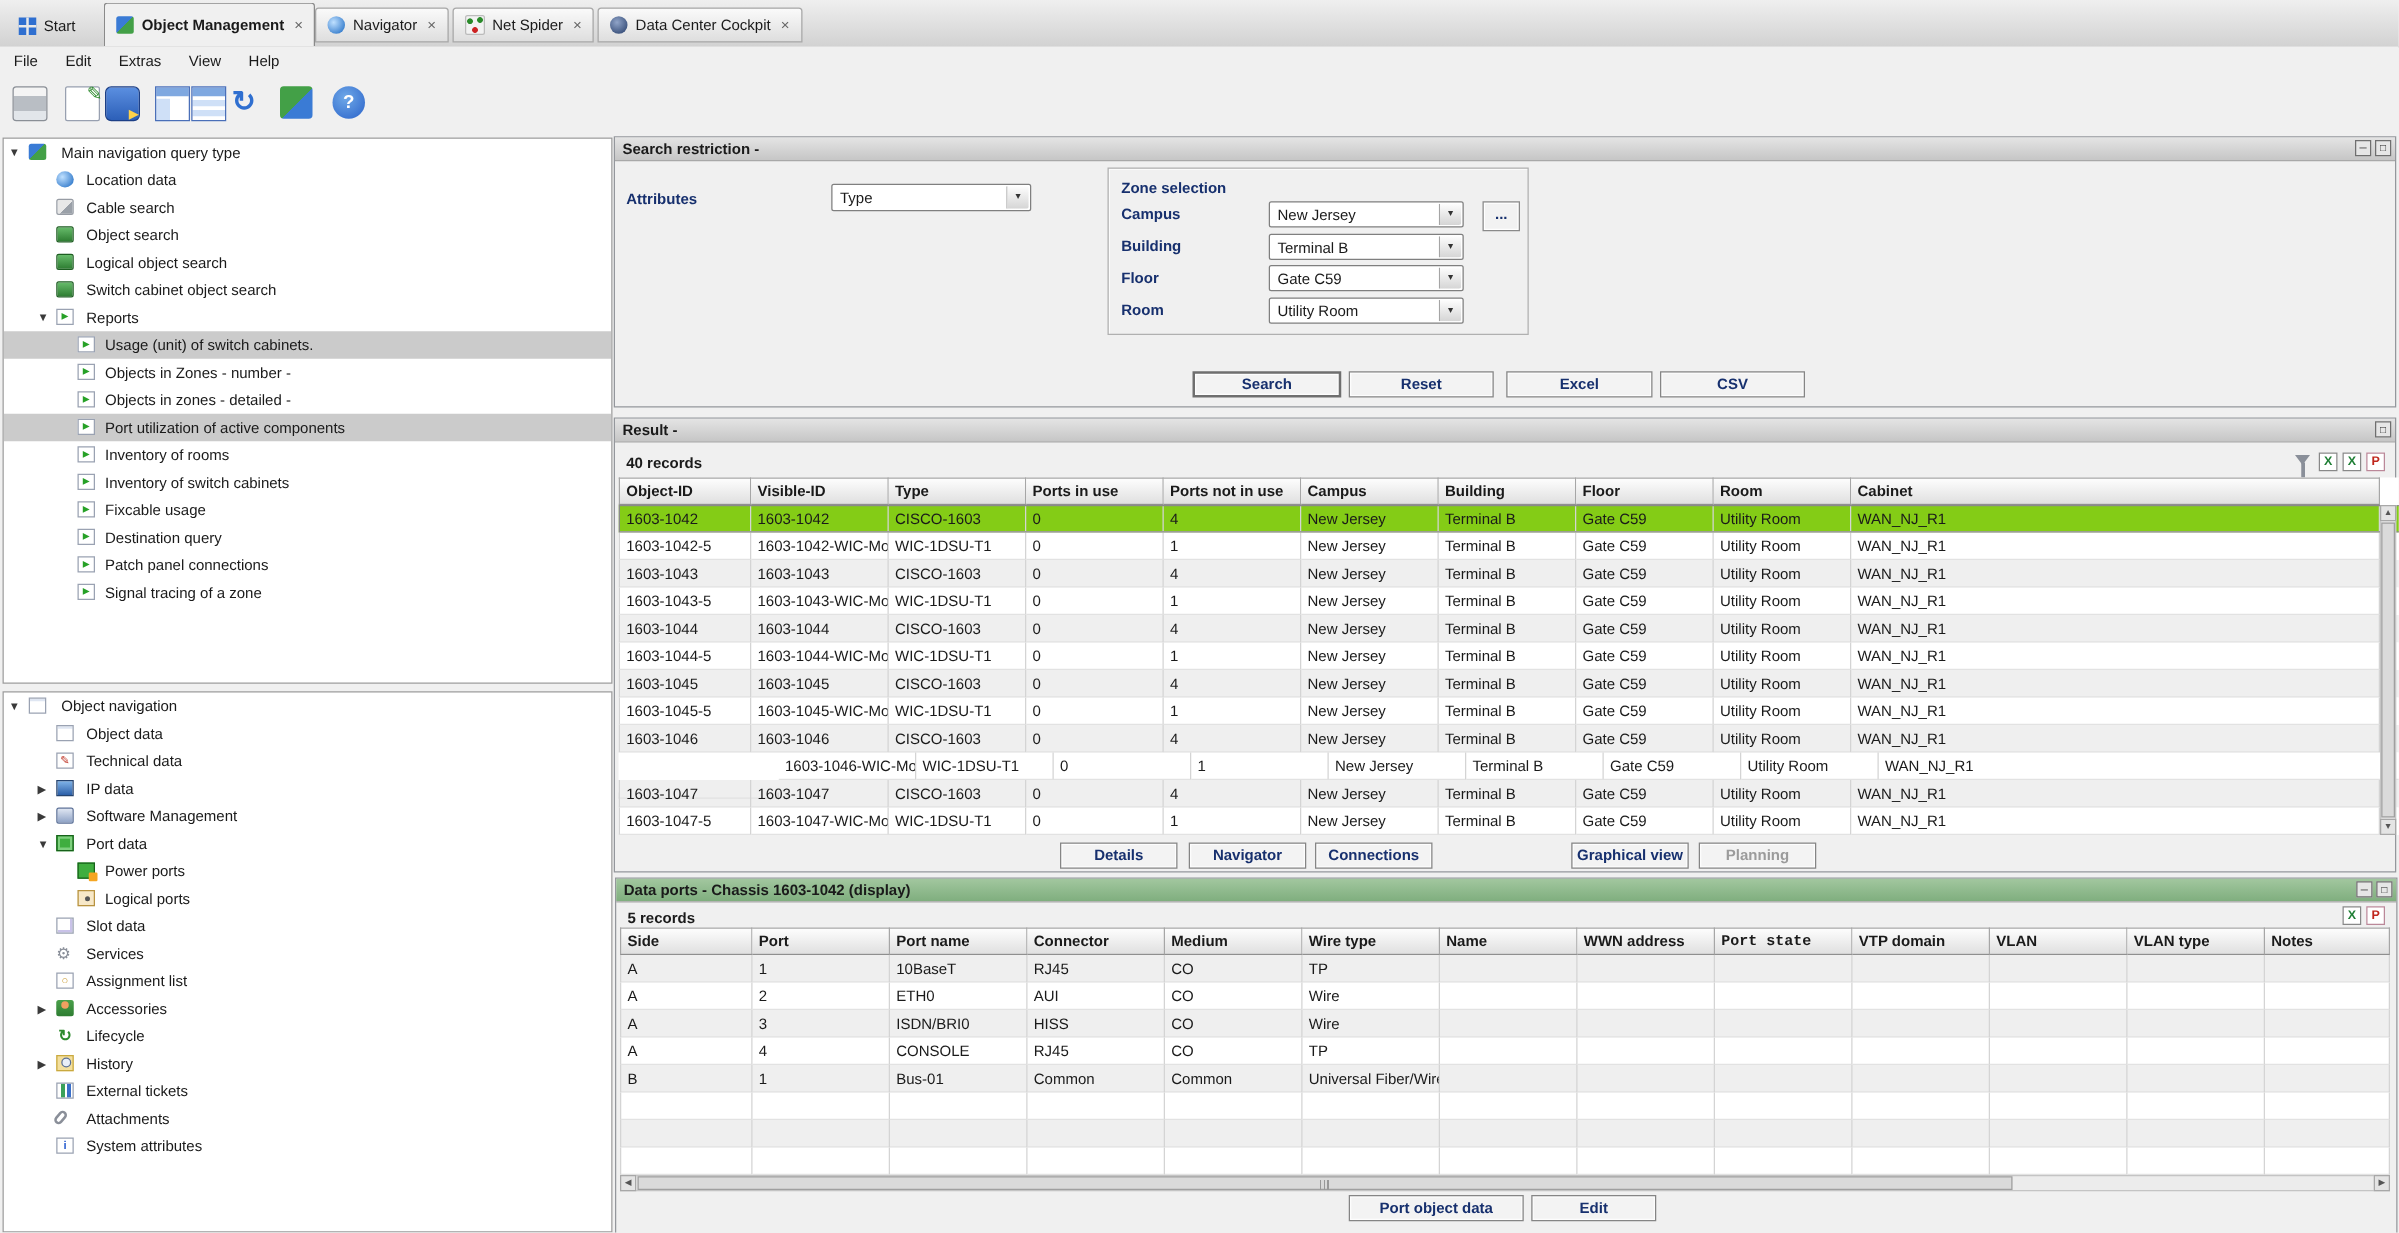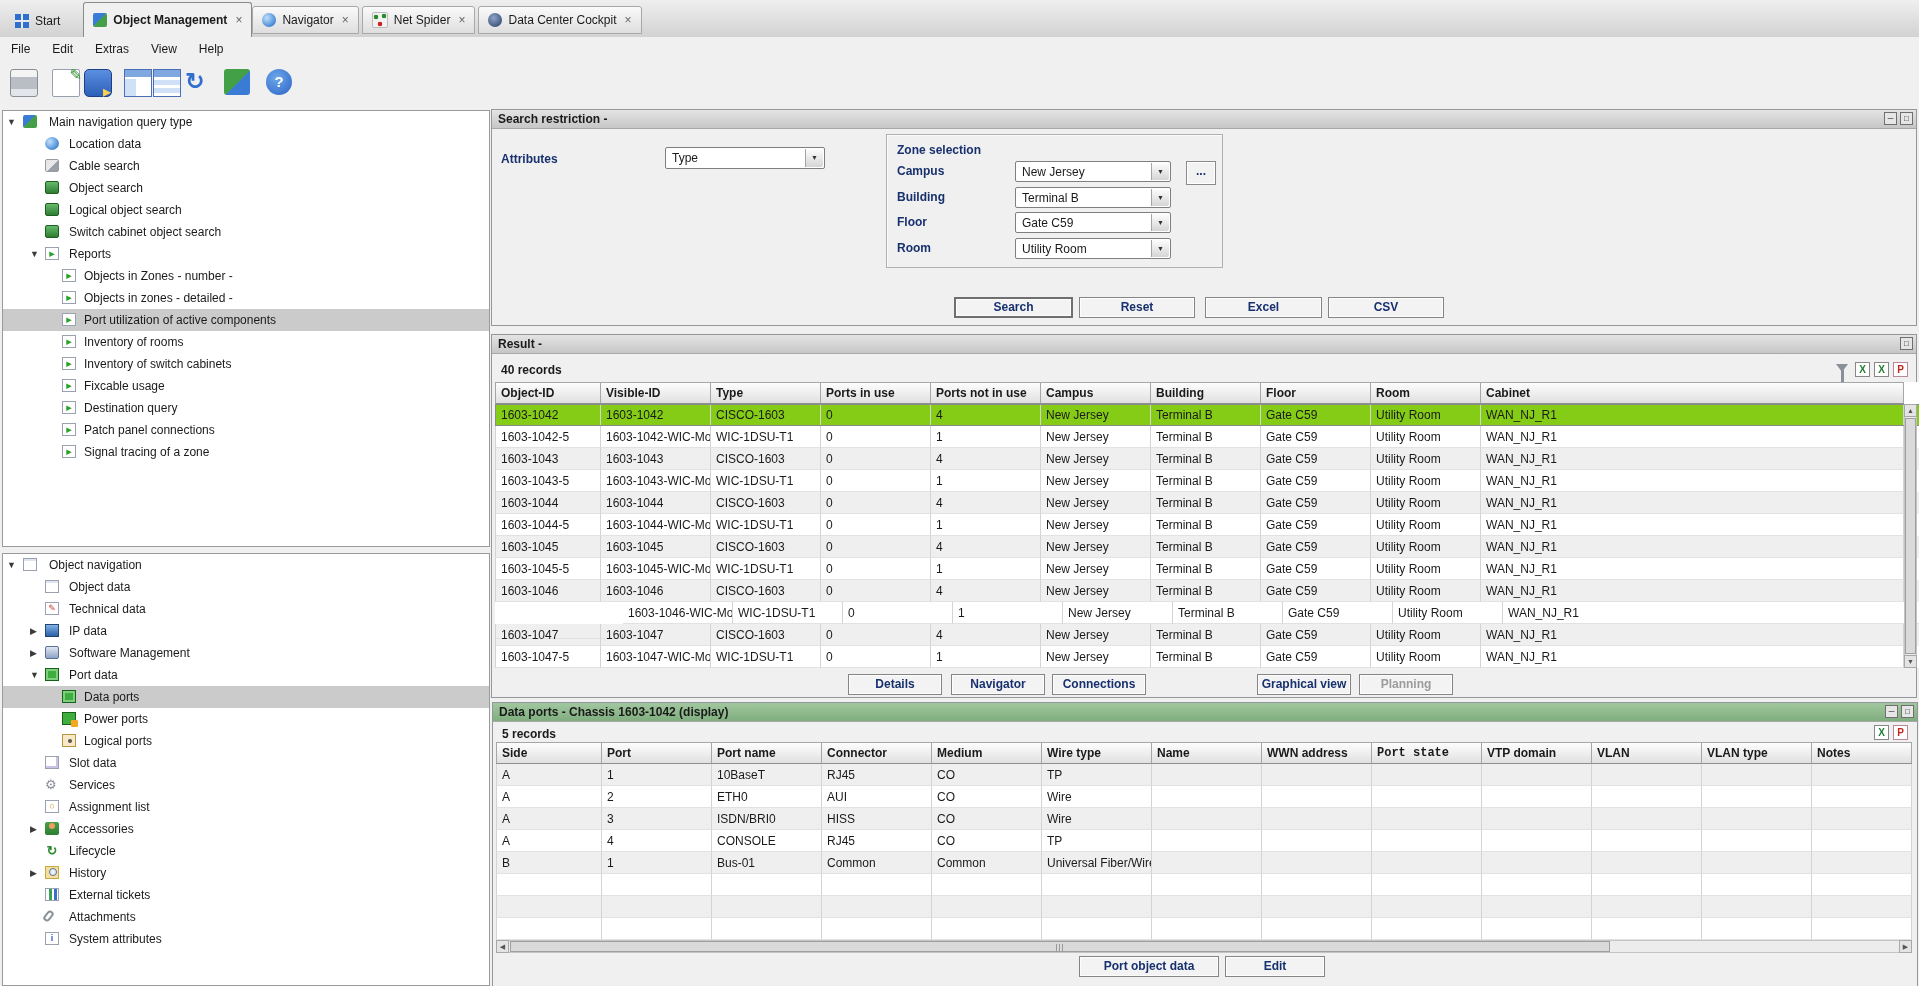--- a/index.html
+++ b/index.html
@@ -225,20 +225,24 @@
     </div>
     <div class="trow">
       <span class="ti ic-cube-green" style="left: 42px;"></span>
       <span class="tlabel" style="left: 66px;">Switch cabinet object search</span>
     </div>
     <div class="trow">
       <span class="exp" style="left: 27px;">▼</span>
       <span class="ti ic-report" style="left: 42px;"></span>
       <span class="tlabel" style="left: 66px;">Reports</span>
     </div>
+    <div class="trow hl">
+      <span class="ti ic-report" style="left: 59px;"></span>
+      <span class="tlabel" style="left: 81px;">Usage (unit) of switch cabinets.</span>
+    </div>
     <div class="trow">
       <span class="ti ic-report" style="left: 59px;"></span>
       <span class="tlabel" style="left: 81px;">Objects in Zones - number -</span>
     </div>
     <div class="trow">
       <span class="ti ic-report" style="left: 59px;"></span>
       <span class="tlabel" style="left: 81px;">Objects in zones - detailed -</span>
     </div>
     <div class="trow hl">
       <span class="ti ic-report" style="left: 59px;"></span>
@@ -290,24 +294,20 @@
     </div>
     <div class="trow">
       <span class="exp" style="left: 27px;">▶</span>
       <span class="ti ic-software" style="left: 42px;"></span>
       <span class="tlabel" style="left: 66px;">Software Management</span>
     </div>
     <div class="trow">
       <span class="exp" style="left: 27px;">▼</span>
       <span class="ti ic-port" style="left: 42px;"></span>
       <span class="tlabel" style="left: 66px;">Port data</span>
-    </div>
-    <div class="trow hl">
-      <span class="ti ic-port" style="left: 59px;"></span>
-      <span class="tlabel" style="left: 81px;">Data ports</span>
     </div>
     <div class="trow">
       <span class="ti ic-port-power" style="left: 59px;"></span>
       <span class="tlabel" style="left: 81px;">Power ports</span>
     </div>
     <div class="trow">
       <span class="ti ic-logical" style="left: 59px;"></span>
       <span class="tlabel" style="left: 81px;">Logical ports</span>
     </div>
     <div class="trow">

